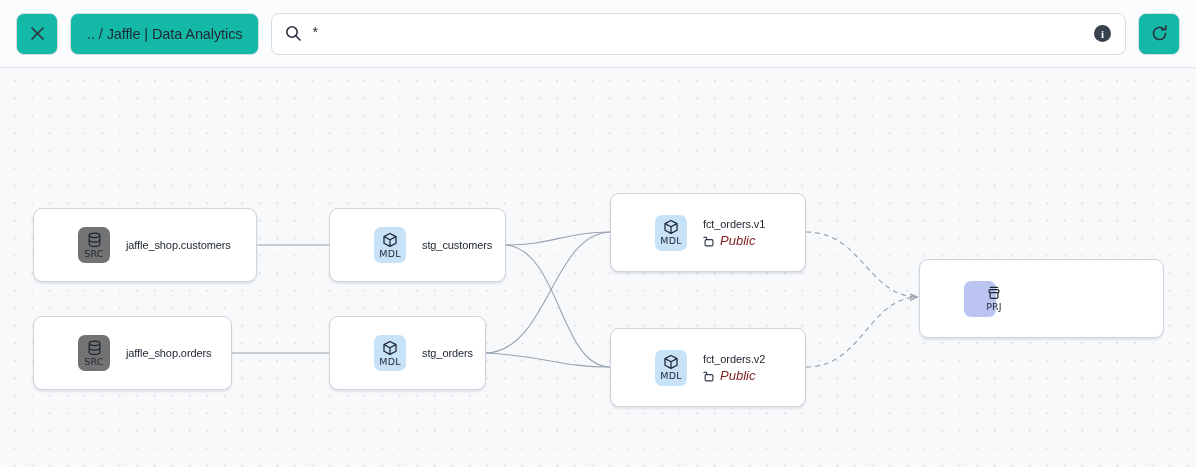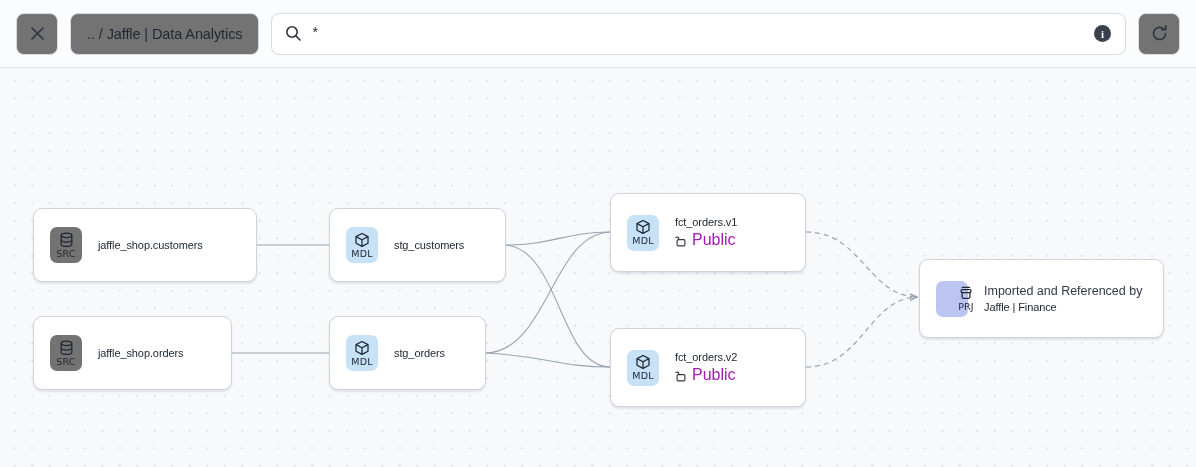--- a/index.html
+++ b/index.html
@@ -28,21 +28,21 @@
     background: #fbfcfd;
     border-bottom: 1px solid #dfe3e8;
     display: flex;
     align-items: center;
     padding: 0 16px;
     gap: 12px;
     z-index: 30;
   }
 
   .tb-btn {
-    background: #737373;
+    background: #14b8a6;
     border: 1px solid #d7dce2;
     border-radius: 8px;
     height: 42px;
     display: flex;
     align-items: center;
     justify-content: center;
     cursor: pointer;
     color: #2d3440;
   }
 
@@ -134,20 +134,21 @@
   .badge {
     width: 32px;
     height: 36px;
     border-radius: 7px;
     display: flex;
     flex-direction: column;
     align-items: center;
     justify-content: center;
     gap: 1px;
     flex: none;
+    margin-left: 28px;
   }
 
   .badge .glyph { line-height: 0; }
 
   .badge .tag {
     font-size: 9.5px;
     font-family: "DejaVu Sans", sans-serif;
     letter-spacing: 0.2px;
     color: #1f2733;
     line-height: 1;
@@ -163,23 +164,24 @@
     font-size: 11px;
     color: #1b2430;
     white-space: nowrap;
     letter-spacing: -0.1px;
   }
 
   .node-sub {
     display: flex;
     align-items: center;
     gap: 5px;
-    font-size: 16px;
-    color: #a21caf;
+    font-size: 13px;
+    color: #7f1d1d;
     white-space: nowrap;
+    font-style: italic;
   }
 
   .node-caption {
     font-size: 12.5px;
     color: #313a47;
     white-space: nowrap;
   }
 
   
   #node-src-customers { left: 33px;  top: 140px; width: 224px; height: 74px; }
@@ -364,20 +366,16 @@
       <div class="badge prj">
         <span class="glyph">
           <svg width="16" height="16" viewBox="0 0 16 16">
             <path d="M4.4,2.4 H11.6" stroke="#1f2733" stroke-width="1.3" stroke-linecap="round" fill="none"></path>
             <rect x="3.1" y="4.5" width="9.8" height="3.0" rx="1.1" fill="none" stroke="#1f2733" stroke-width="1.25"></rect>
             <path d="M4.1,7.5 V12.0 A1.3,1.3 0 0 0 5.4,13.3 H10.6 A1.3,1.3 0 0 0 11.9,12.0 V7.5" fill="none" stroke="#1f2733" stroke-width="1.25"></path>
           </svg>
         </span>
         <span class="tag">PRJ</span>
       </div>
-      <div class="node-labels">
-        <span class="node-caption">Imported and Referenced by</span>
-        <span class="node-title">Jaffle | Finance</span>
-      </div>
     </div>
 
   </div>
 </div>
 
 </body></html>

